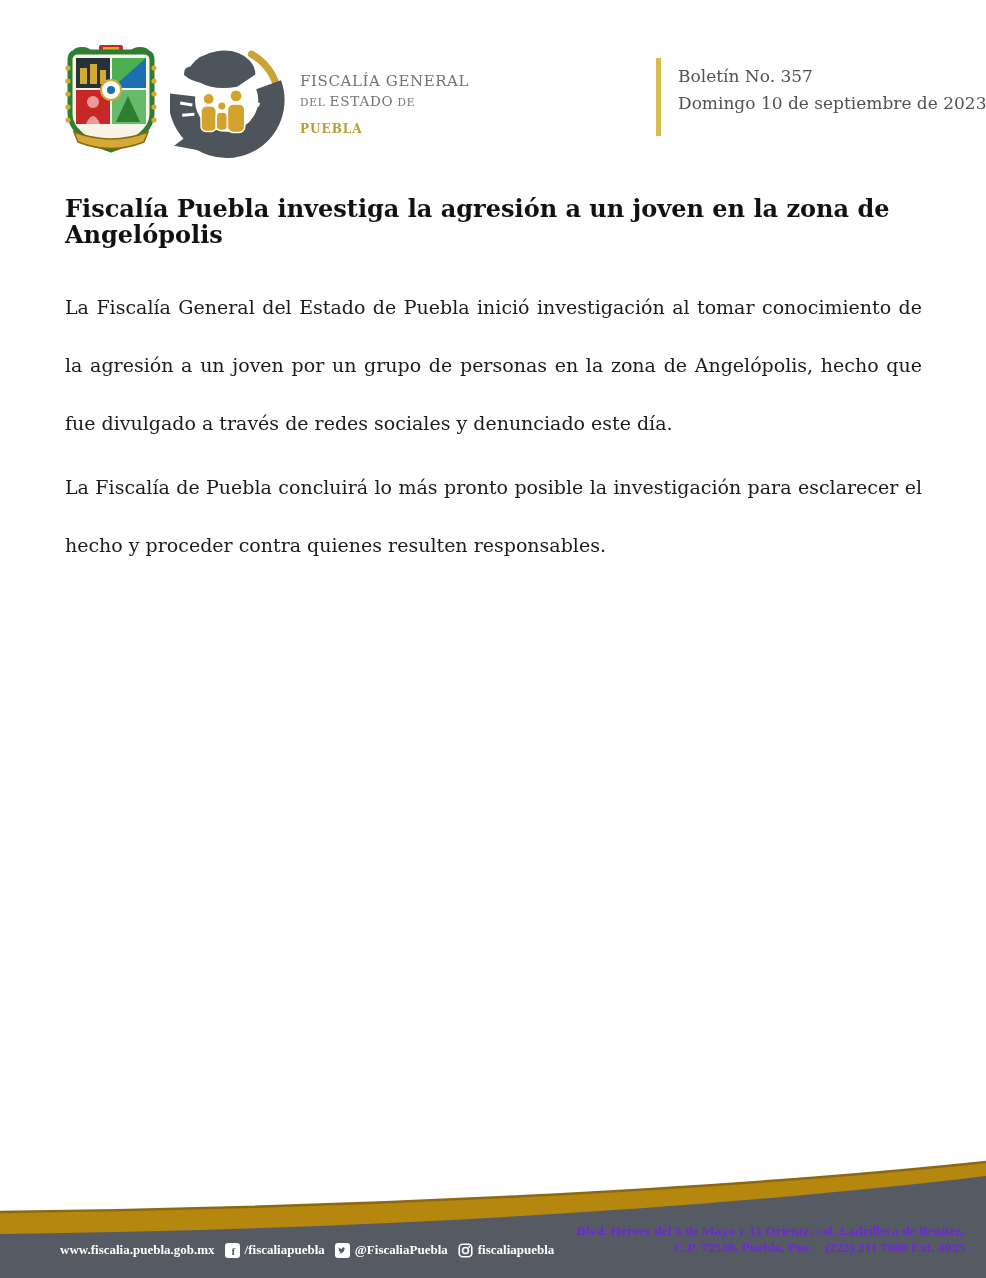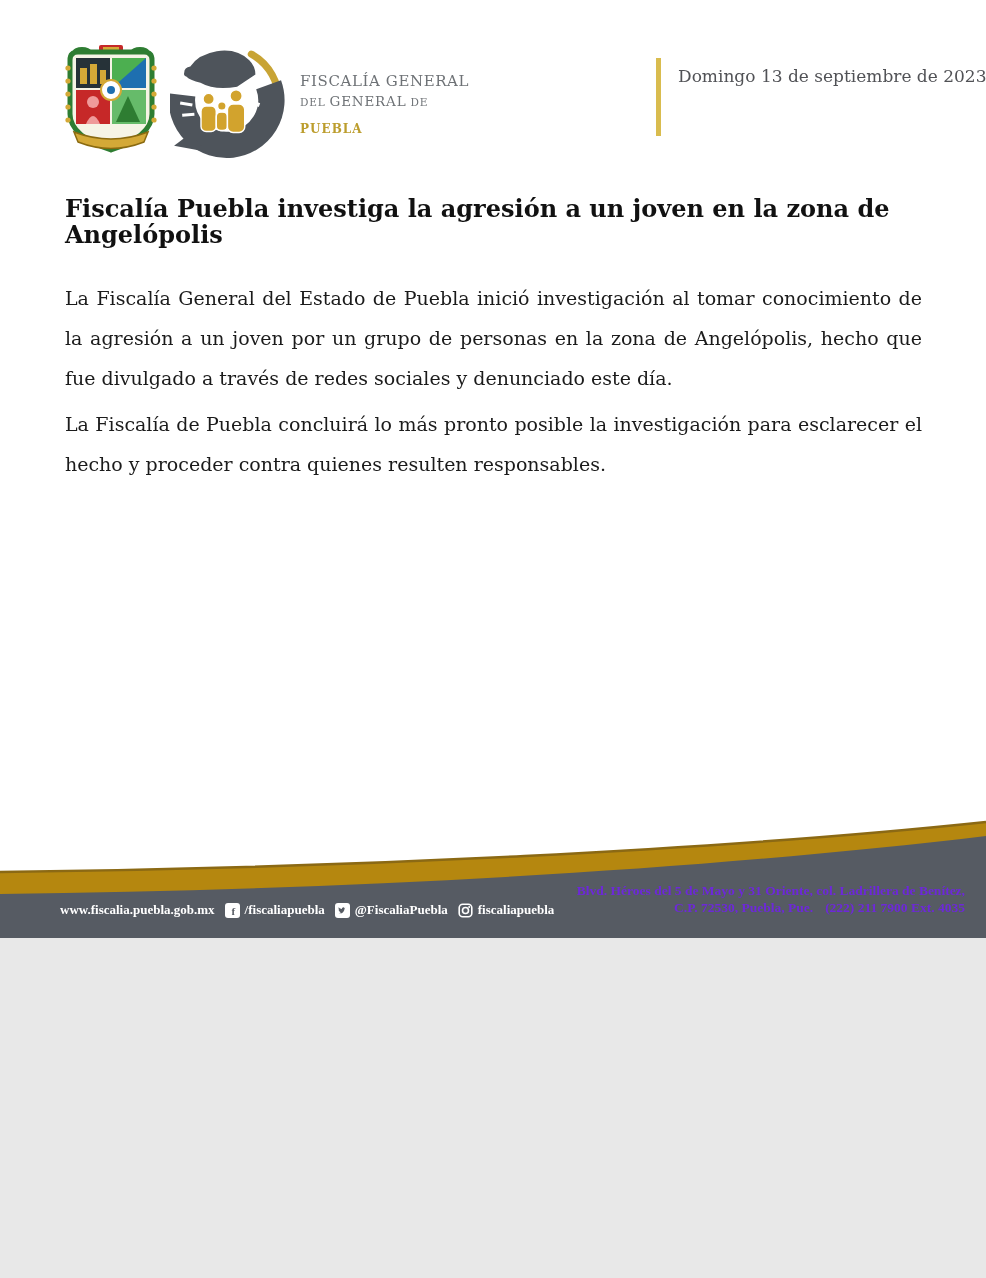--- a/index.html
+++ b/index.html
@@ -1,19 +1,19 @@
 <!DOCTYPE html>
 <html lang="es"><head>
 <meta charset="utf-8">
 <style>
   html,body{margin:0;padding:0;}
   body{background:#e8e8e8;}
   .page{
     position:relative;
-    width:986px;height:938px;
+    width:986px;height:1278px;
     background:#ffffff;
     overflow:hidden;
     font-family:"DejaVu Serif", serif;
   }
 
   
   .coat{position:absolute;left:60px;top:44px;width:102px;height:114px;}
   .eagle{position:absolute;left:170px;top:42px;width:122px;height:122px;}
   .fge-text{position:absolute;left:300px;top:72px;color:#6e7276;}
   .fge-line1{font-size:15px;letter-spacing:.6px;}
@@ -27,21 +27,21 @@
 
   
   .doc{position:absolute;left:65px;top:196px;width:857px;color:#1b1b1b;}
   .doc h1{
     margin:0 0 30px 0;
     font-size:24px;line-height:26px;font-weight:bold;
     color:#111;
   }
   .doc p{
     margin:0 0 6px 0;
-    font-size:19px;line-height:40px;
+    font-size:19px;line-height:58px;
     text-align:justify;
   }
 
   
   .swoosh{position:absolute;left:0;bottom:0;width:986px;height:140px;display:block;}
   .footer-left{
     position:absolute;left:60px;bottom:20px;z-index:2;
     display:flex;align-items:flex-end;
     color:#fff;font-family:"Liberation Serif", serif;
     font-weight:bold;font-size:13px;white-space:nowrap;
@@ -130,30 +130,31 @@
           <circle cx="65" cy="53" r="6"></circle>
           <rect x="56.5" y="61" width="17" height="28" rx="5.5"></rect>
         </g>
       </svg>
     </div>
 
     <div class="fge-text">
       <div class="fge-line1">FISCALÍA GENERAL</div>
       <div class="fge-line2">
         <span>DEL</span>
-        <span class="big">GENERAL</span>
+        <span class="big">ESTADO</span>
         <span>DE</span>
       </div>
       <div class="fge-line3">PUEBLA</div>
     </div>
 
     <div class="bulletin">
       <div class="gold-bar"></div>
       <div class="bulletin-text">
-        <div>Domingo 13 de septiembre de 2023</div>
+        <div>Boletín No. 357</div>
+        <div>Domingo 10 de septiembre de 2023</div>
       </div>
     </div>
   </header>
 
   <main class="doc">
     <h1>Fiscalía Puebla investiga la agresión a un joven en la zona de Angelópolis</h1>
     <p>La Fiscalía General del Estado de Puebla inició investigación al tomar conocimiento de la agresión a un joven por un grupo de personas en la zona de Angelópolis, hecho que fue divulgado a través de redes sociales y denunciado este día.</p>
     <p>La Fiscalía de Puebla concluirá lo más pronto posible la investigación para esclarecer el hecho y proceder contra quienes resulten responsables.</p>
   </main>
 

